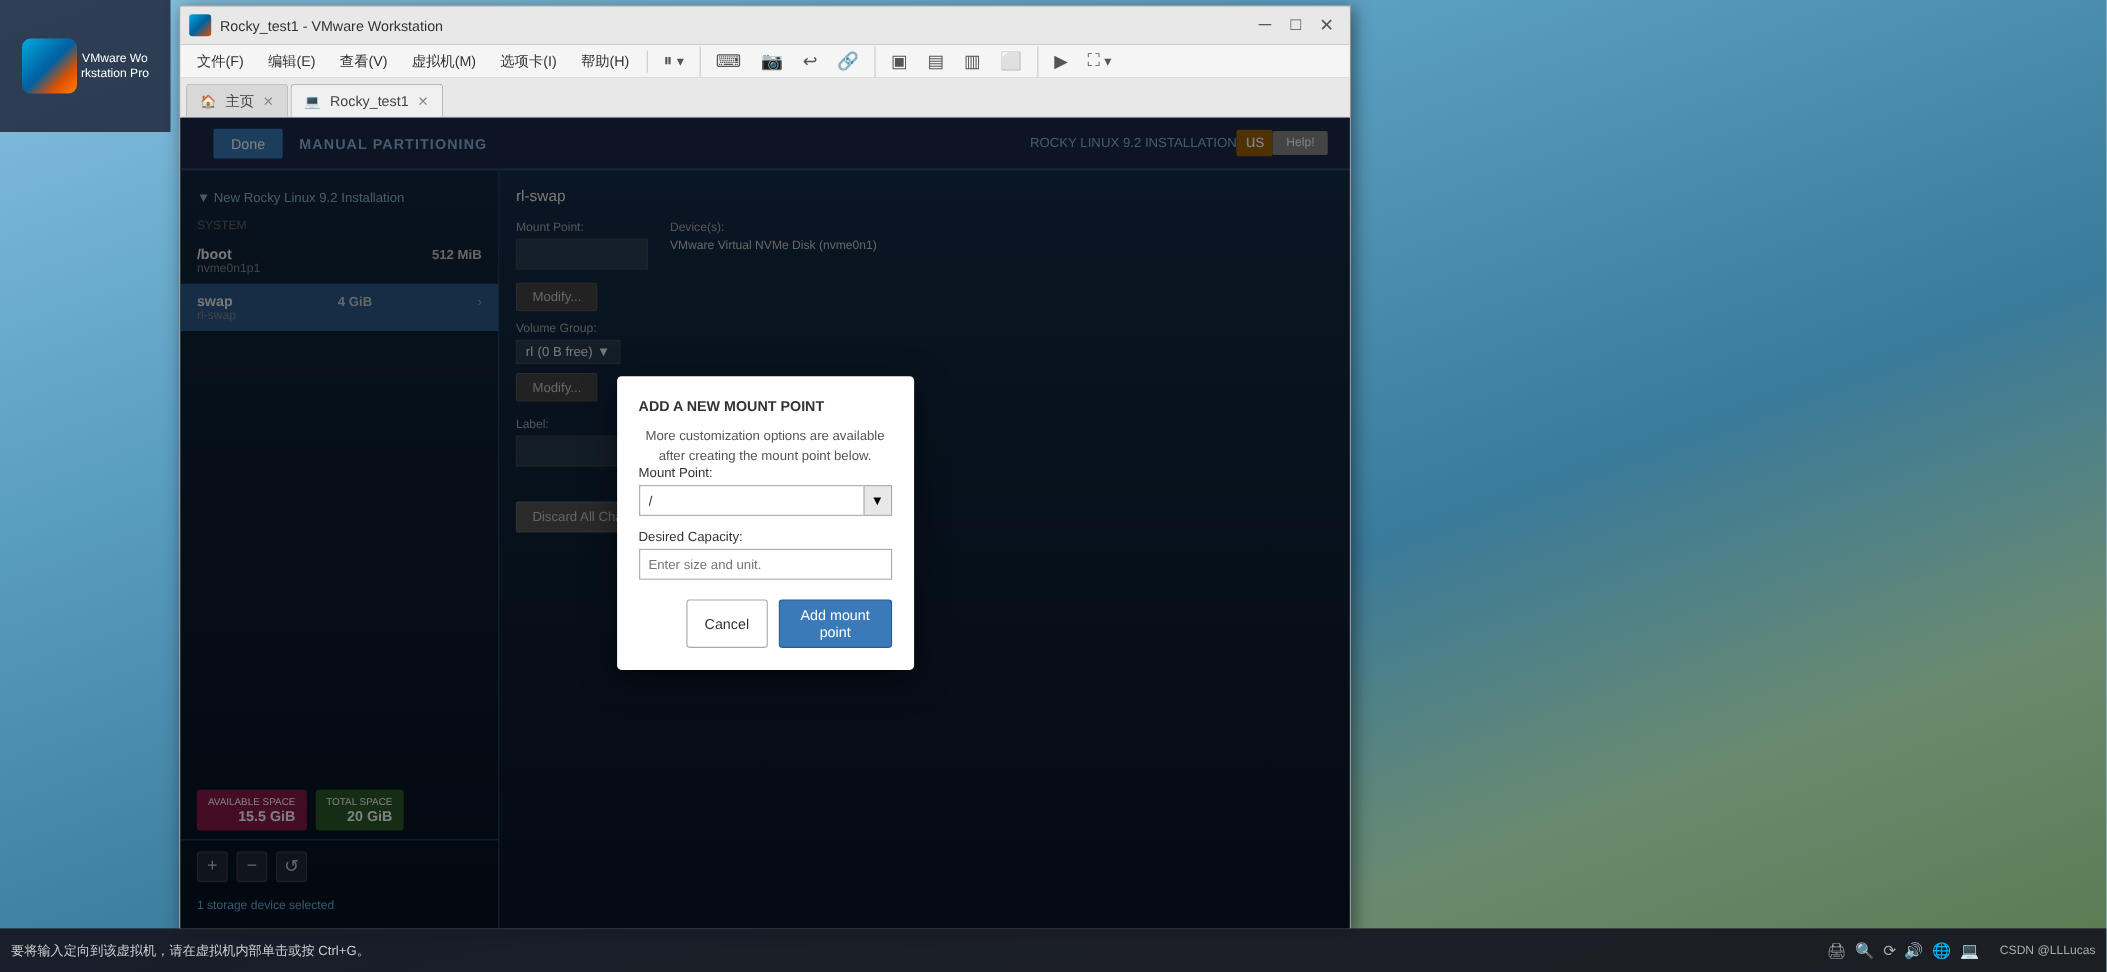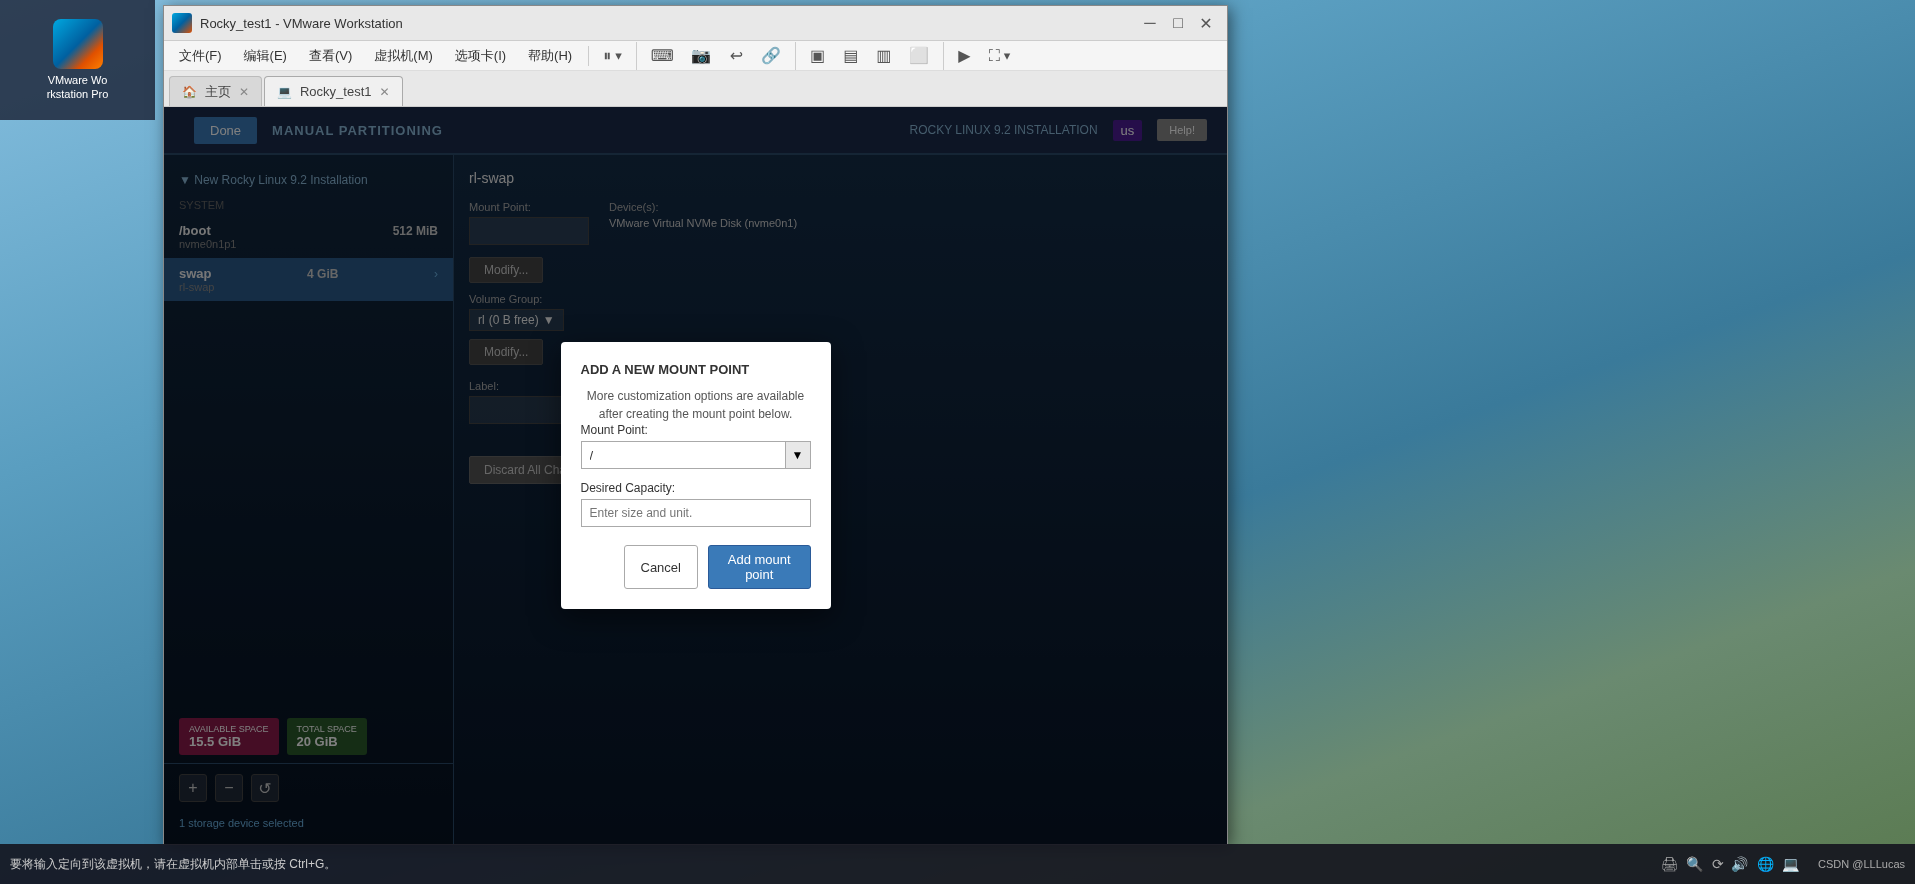--- a/index.html
+++ b/index.html
@@ -8,21 +8,21 @@
     
     .desktop-bg {
       position: absolute; top: 0; left: 0; width: 1915px; height: 884px;
       background: linear-gradient(160deg, #87c0e0 0%, #5a9ec0 30%, #3a7a9a 60%, #6a8a70 80%, #5a7a50 100%);
     }
 
     
     .taskbar-left {
       position: absolute; top: 0; left: 0; width: 155px; height: 120px;
       background: rgba(30,40,60,0.85);
-      display: flex; flex-direction: column; align-items: center; justify-content: center;
+      display: flex; flex-direction: row; align-items: center; justify-content: center;
       gap: 4px;
     }
     .vmware-icon {
       width: 50px; height: 50px;
       background: linear-gradient(135deg, #00a8e0 0%, #0060a0 50%, #e05000 75%, #ff8000 100%);
       border-radius: 8px;
     }
     .vmware-label { color: white; font-size: 11px; text-align: center; line-height: 1.3; }
 
     
@@ -110,26 +110,26 @@
       background: linear-gradient(180deg, #1a3a5c 0%, #0a1a30 100%);
     }
 
     
     .installer-header {
       height: 48px; background: #1a2a4a;
       display: flex; align-items: center; justify-content: space-between;
       padding: 0 20px; border-bottom: 2px solid #2a4a6a;
     }
     .installer-title { color: #8ab8d8; font-size: 13px; font-weight: bold; letter-spacing: 1px; text-transform: uppercase; }
-    .installer-right { display: flex; align-items: center; gap: 15px; color: #8ab8d8; font-size: 12px; }
+    .installer-right { display: flex; align-items: center; color: #8ab8d8; font-size: 12px; }
     .installer-btn {
       padding: 5px 12px; background: #888; color: white; border: none;
       cursor: pointer; font-size: 11px; border-radius: 2px;
     }
-    .keyboard-icon { background: #4c1d95; padding: 3px 8px; color: white; font-size: 13px; border-radius: 2px; }
+    .keyboard-icon { background: #a16207; padding: 3px 8px; color: white; font-size: 16px; border-radius: 2px; }
 
     
     .done-btn {
       padding: 6px 16px; background: #3a7ab8; color: white; border: none;
       cursor: pointer; font-size: 13px; border-radius: 2px; margin-left: 10px;
     }
 
     
     .partitioning-area {
       display: flex; height: calc(100% - 48px);
@@ -164,21 +164,21 @@
       width: 28px; height: 28px; background: rgba(255,255,255,0.1);
       border: 1px solid #444; border-radius: 3px; color: #ccc;
       font-size: 16px; cursor: pointer; display: flex; align-items: center; justify-content: center;
     }
 
     
     .space-info {
       padding: 8px 15px; display: flex; gap: 8px;
     }
     .space-badge {
-      padding: 6px 10px; border-radius: 3px; text-align: left;
+      padding: 6px 10px; border-radius: 3px; text-align: right;
     }
     .space-badge.available { background: #8b1a4a; }
     .space-badge.total { background: #2a5a2a; }
     .space-badge-label { color: #fff; font-size: 9px; text-transform: uppercase; }
     .space-badge-value { color: #fff; font-size: 13px; font-weight: bold; }
 
     .storage-link { padding: 5px 15px; color: #6ab0e0; font-size: 11px; cursor: pointer; }
 
     
     .right-panel {

